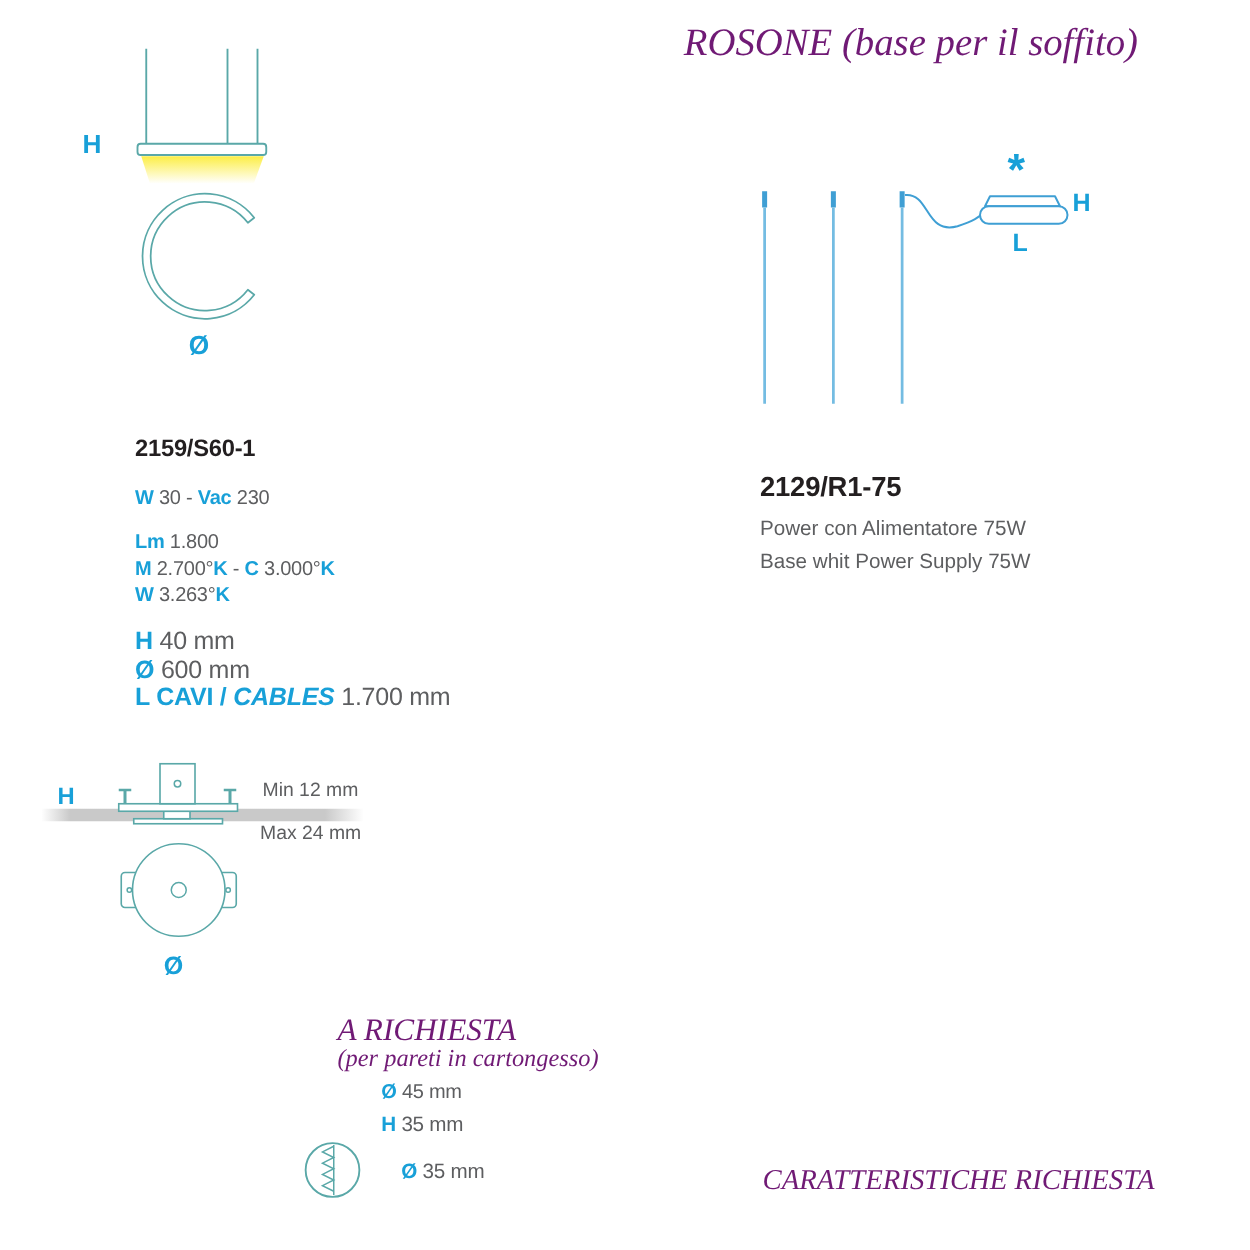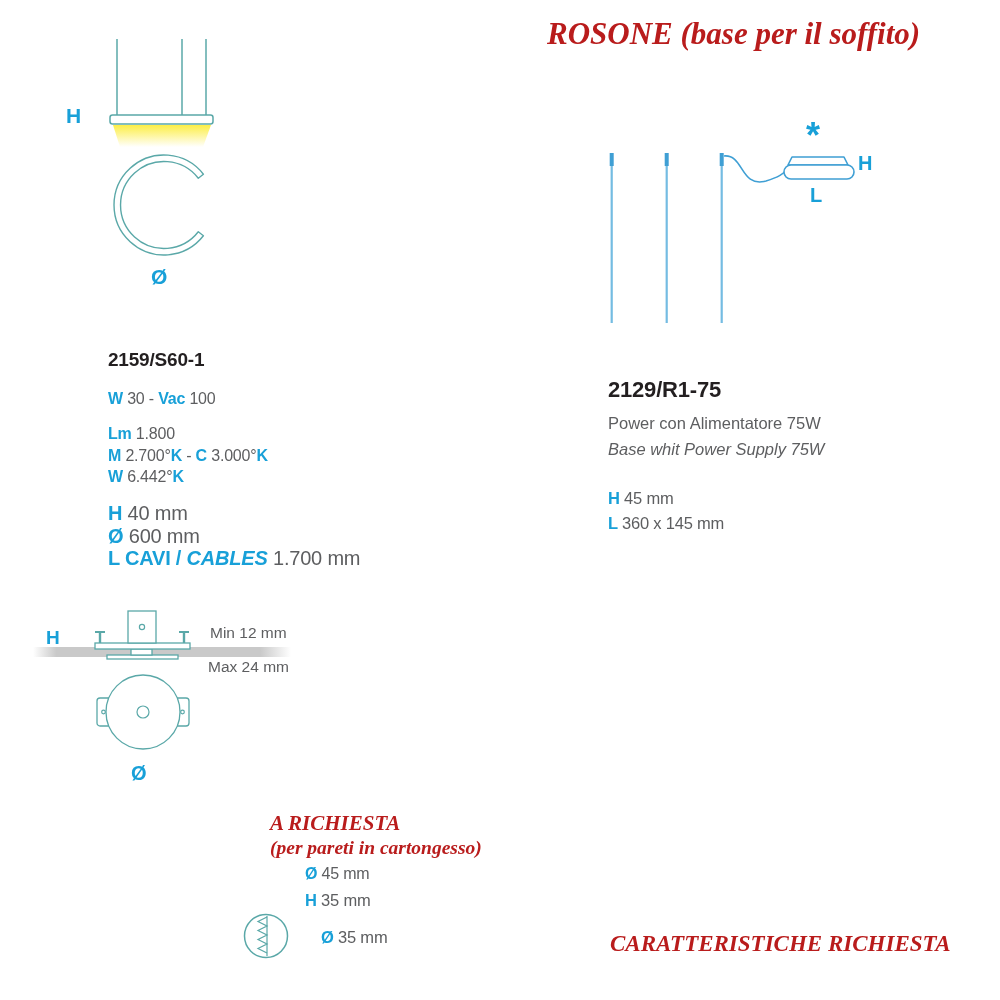--- a/index.html
+++ b/index.html
@@ -1,27 +1,27 @@
 <!DOCTYPE html>
 <html style="--accent-cyan: #18a0d8; --text-gray: #5d5e60; --text-dark: #231f20; --line-teal: #5aa8a8; --line-blue: #3f9fd4; --cable-blue: #74bce2; --glow-yellow: #fced3c; --ceiling-band-gray: #c9c9c9;"><head>
 <meta charset="utf-8">
 <style>
   *{margin:0;padding:0;box-sizing:border-box}
   html,body{background:#fff}
   body{font-family:"Liberation Sans",sans-serif}
   #page{position:relative;width:1000px;height:1000px;background:#fff;overflow:hidden}
   .abs{position:absolute}
-  .serif-title{font-family:"Liberation Serif",serif;font-weight:700;font-style:italic;color:#b91c1c;white-space:nowrap}
+  .serif-title{font-family:"Liberation Serif",serif;font-weight:400;font-style:italic;color:#701a75;white-space:nowrap}
   .code{font-weight:700;color:var(--text-dark);letter-spacing:-0.2px;white-space:nowrap}
   .spec-line{white-space:nowrap;letter-spacing:-0.2px}
   .seg-c{color:var(--accent-cyan);font-weight:700}
   .seg-ci{color:var(--accent-cyan);font-weight:700;font-style:italic}
   .seg-g{color:var(--text-gray)}
   .gray{color:var(--text-gray)}
-  .gray-i{color:var(--text-gray);font-style:italic}
+  .gray-i{color:var(--text-gray);}
   .dlabel{color:var(--accent-cyan);font-weight:700;line-height:1;white-space:nowrap}
   .dim-note{color:var(--text-gray);font-size:15.5px;white-space:nowrap}
   
   .cable-teal{stroke:var(--line-teal);stroke-width:1.5;fill:none}
   .shape-teal{stroke:var(--line-teal);stroke-width:1.5;fill:#fff}
   .shape-teal2{stroke:var(--line-teal);stroke-width:1.3;fill:#fff}
   .stroke-teal{stroke:var(--line-teal);stroke-width:1.5;fill:none}
   .stroke-teal-thin{stroke:var(--line-teal);stroke-width:1.2;fill:none}
   .screw{stroke:var(--line-teal);stroke-width:2.4;fill:none}
   .screw-cap{stroke:var(--line-teal);stroke-width:2;fill:none}
@@ -54,27 +54,27 @@
   <div class="abs dlabel" style="left:66px;top:105px;font-size:21px">H</div>
 
   <svg class="abs" style="left:108px;top:150px" width="112" height="112" viewBox="0 0 112 112">
     <path d="M95.4 24.2 A50 50 0 1 0 95.4 85.8 L90.3 81.8 A43.5 43.5 0 1 1 90.3 28.2 Z" class="ring"></path>
   </svg>
   <div class="abs dlabel" style="left:151px;top:266px;font-size:21px">Ø</div>
 
   <div class="abs code" style="left:108px;top:349px;font-size:19px">2159/S60-1</div>
 
   <div class="abs" style="left:108px;top:388px;font-size:16px;line-height:21.5px">
-    <div class="spec-line"><span class="seg-c">W </span><span class="seg-g">30 - </span><span class="seg-c">Vac </span><span class="seg-g">100</span></div>
+    <div class="spec-line"><span class="seg-c">W </span><span class="seg-g">30 - </span><span class="seg-c">Vac </span><span class="seg-g">230</span></div>
   </div>
 
   <div class="abs" style="left:108px;top:423px;font-size:16px;line-height:21.5px">
     <div class="spec-line"><span class="seg-c">Lm </span><span class="seg-g">1.800</span></div>
     <div class="spec-line"><span class="seg-c">M </span><span class="seg-g">2.700°</span><span class="seg-c">K</span><span class="seg-g"> - </span><span class="seg-c">C </span><span class="seg-g">3.000°</span><span class="seg-c">K</span></div>
-    <div class="spec-line"><span class="seg-c">W </span><span class="seg-g">6.442°</span><span class="seg-c">K</span></div>
+    <div class="spec-line"><span class="seg-c">W </span><span class="seg-g">3.263°</span><span class="seg-c">K</span></div>
   </div>
 
   <div class="abs" style="left:108px;top:502px;font-size:20px;line-height:22.5px">
     <div class="spec-line"><span class="seg-c">H </span><span class="seg-g">40 mm</span></div>
     <div class="spec-line"><span class="seg-c">Ø </span><span class="seg-g">600 mm</span></div>
     <div class="spec-line"><span class="seg-c">L CAVI / </span><span class="seg-ci">CABLES </span><span class="seg-g">1.700 mm</span></div>
   </div>
 
   <svg class="abs" style="left:598px;top:120px" width="292" height="208" viewBox="0 0 292 208">
     <rect x="11.7" y="33" width="4" height="13" class="tip"></rect>
@@ -87,24 +87,20 @@
     <polygon points="194,37 246,37 250,45 190,45" class="shape-blue"></polygon>
     <rect x="186" y="45" width="70" height="14" rx="7" class="shape-blue"></rect>
   </svg>
   <div class="abs dlabel" style="left:806px;top:118px;font-size:36px">*</div>
   <div class="abs dlabel" style="left:858px;top:153px;font-size:20px">H</div>
   <div class="abs dlabel" style="left:810px;top:185px;font-size:20px">L</div>
 
   <div class="abs code" style="left:608px;top:377px;font-size:22px">2129/R1-75</div>
   <div class="abs gray" style="left:608px;top:414px;font-size:16.5px;white-space:nowrap">Power con Alimentatore 75W</div>
   <div class="abs gray-i" style="left:608px;top:440px;font-size:16.5px;white-space:nowrap">Base whit Power Supply 75W</div>
-  <div class="abs" style="left:608px;top:486px;font-size:16.5px;line-height:25px">
-    <div class="spec-line"><span class="seg-c">H </span><span class="seg-g">45 mm</span></div>
-    <div class="spec-line"><span class="seg-c">L </span><span class="seg-g">360 x 145 mm</span></div>
-  </div>
 
   <svg class="abs" style="left:33px;top:605px" width="258" height="58" viewBox="0 0 258 58">
     <defs>
       <linearGradient id="band" x1="0" y1="0" x2="1" y2="0">
         <stop offset="0" stop-color="#c9c9c9" stop-opacity="0"></stop>
         <stop offset="0.09" stop-color="#c9c9c9"></stop>
         <stop offset="0.88" stop-color="#c9c9c9"></stop>
         <stop offset="1" stop-color="#c9c9c9" stop-opacity="0"></stop>
       </linearGradient>
     </defs>
@@ -127,21 +123,21 @@
     <rect x="2" y="32" width="14" height="28" rx="3" class="shape-teal2"></rect>
     <rect x="80" y="32" width="14" height="28" rx="3" class="shape-teal2"></rect>
     <circle cx="48" cy="46" r="37" class="shape-teal2"></circle>
     <circle cx="8.5" cy="46" r="1.8" class="stroke-teal-thin"></circle>
     <circle cx="87.5" cy="46" r="1.8" class="stroke-teal-thin"></circle>
     <circle cx="48" cy="46" r="6" class="stroke-teal-thin"></circle>
   </svg>
   <div class="abs dlabel" style="left:131px;top:763px;font-size:20px">Ø</div>
 
 
-  <div class="abs serif-title" style="left:270px;top:811px;font-size:21px">A RICHIESTA</div>
+  <div class="abs serif-title" style="left:270px;top:811px;font-size:25px">A RICHIESTA</div>
   <div class="abs serif-title" style="left:270px;top:837px;font-size:19.5px">(per pareti in cartongesso)</div>
   <div class="abs spec-line" style="left:305px;top:865px;font-size:16px"><span class="seg-c">Ø </span><span class="seg-g">45  mm</span></div>
   <div class="abs spec-line" style="left:305px;top:891px;font-size:16.5px"><span class="seg-c">H </span><span class="seg-g">35 mm</span></div>
   <div class="abs spec-line" style="left:321px;top:928px;font-size:16.5px"><span class="seg-c">Ø </span><span class="seg-g">35 mm</span></div>
 
   <svg class="abs" style="left:242px;top:912px" width="48" height="48" viewBox="0 0 48 48">
     <circle cx="24" cy="24" r="21.5" class="stroke-teal"></circle>
     <line x1="25" y1="4" x2="25" y2="44" class="stroke-teal-thin"></line>
     <polyline points="25,5 16,9.5 25,14 16,18.5 25,23 16,27.5 25,32 16,36.5 25,41" class="stroke-teal-thin"></polyline>
   </svg>

